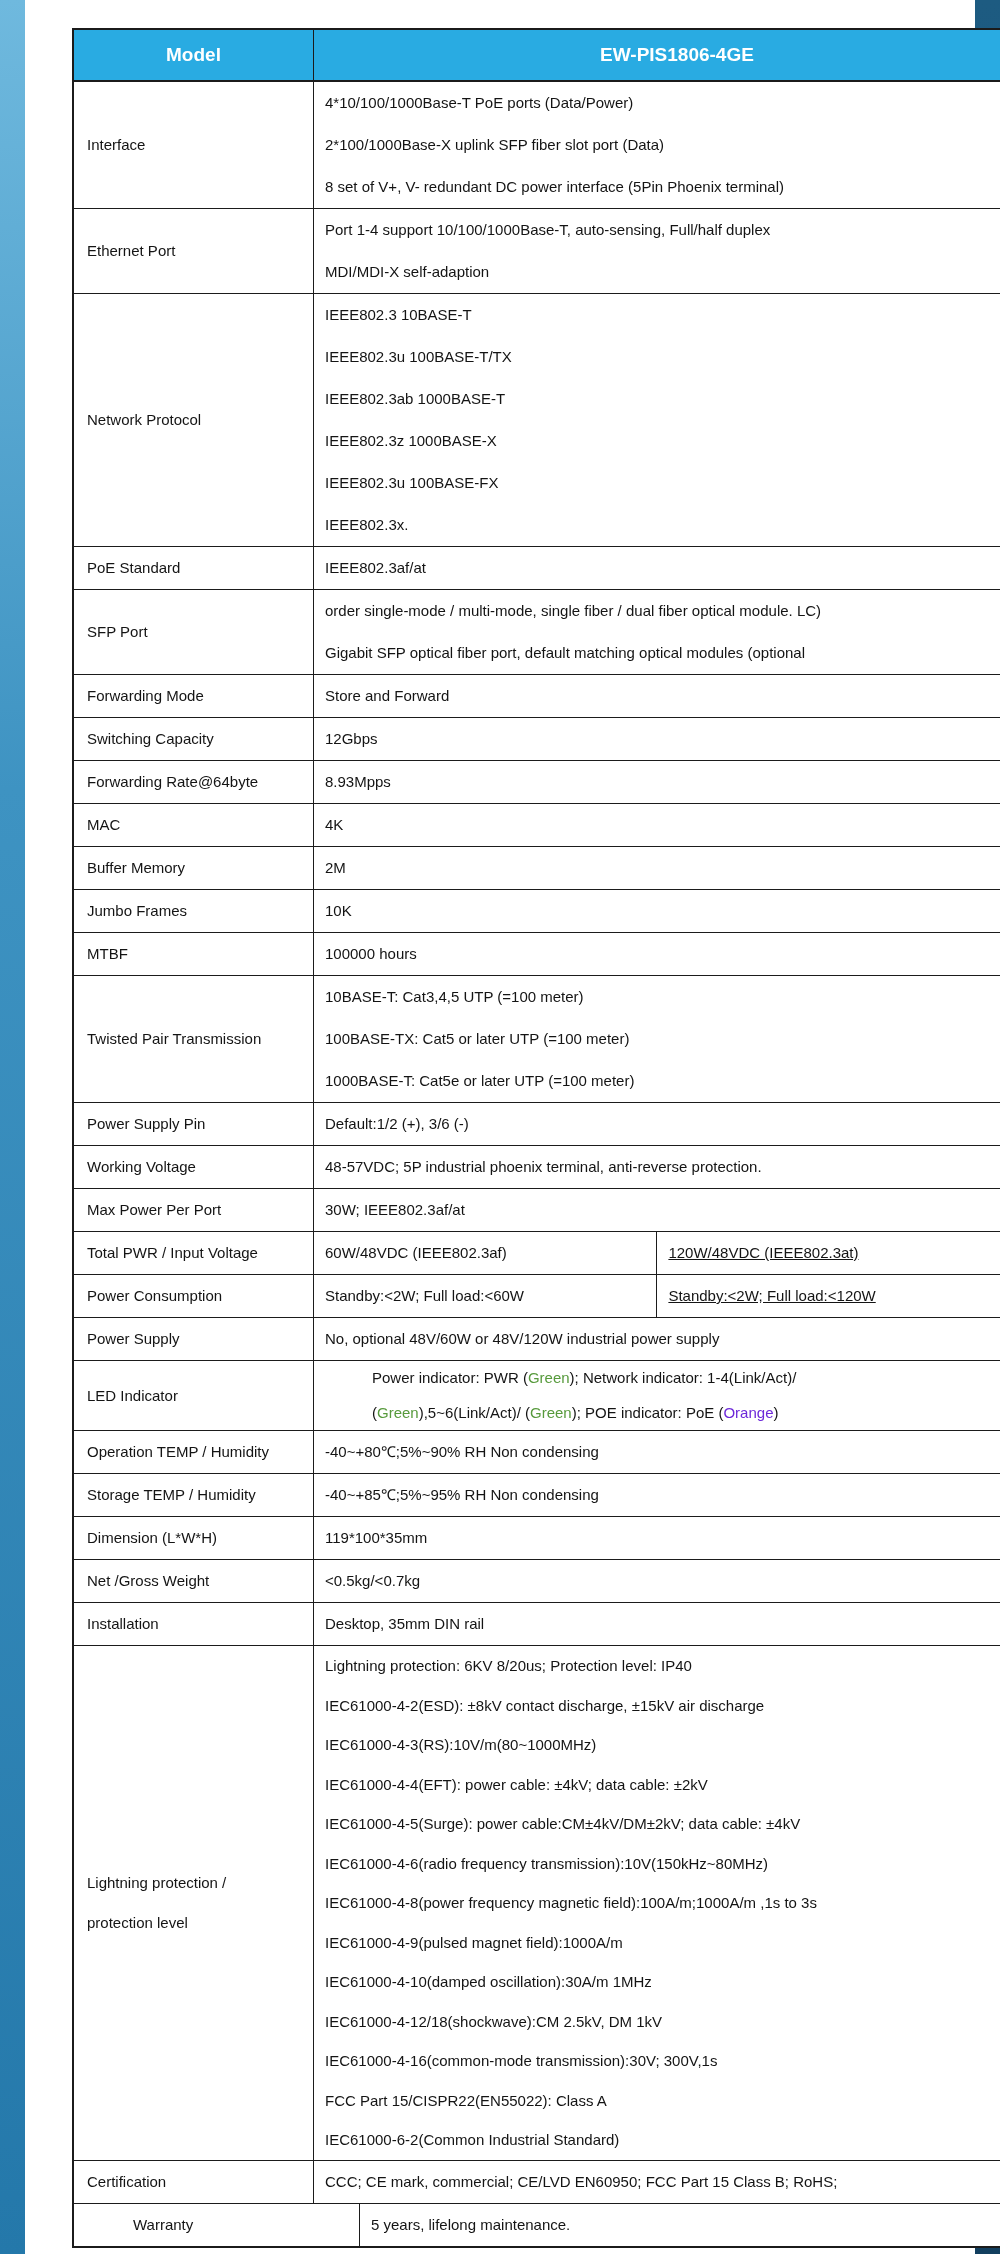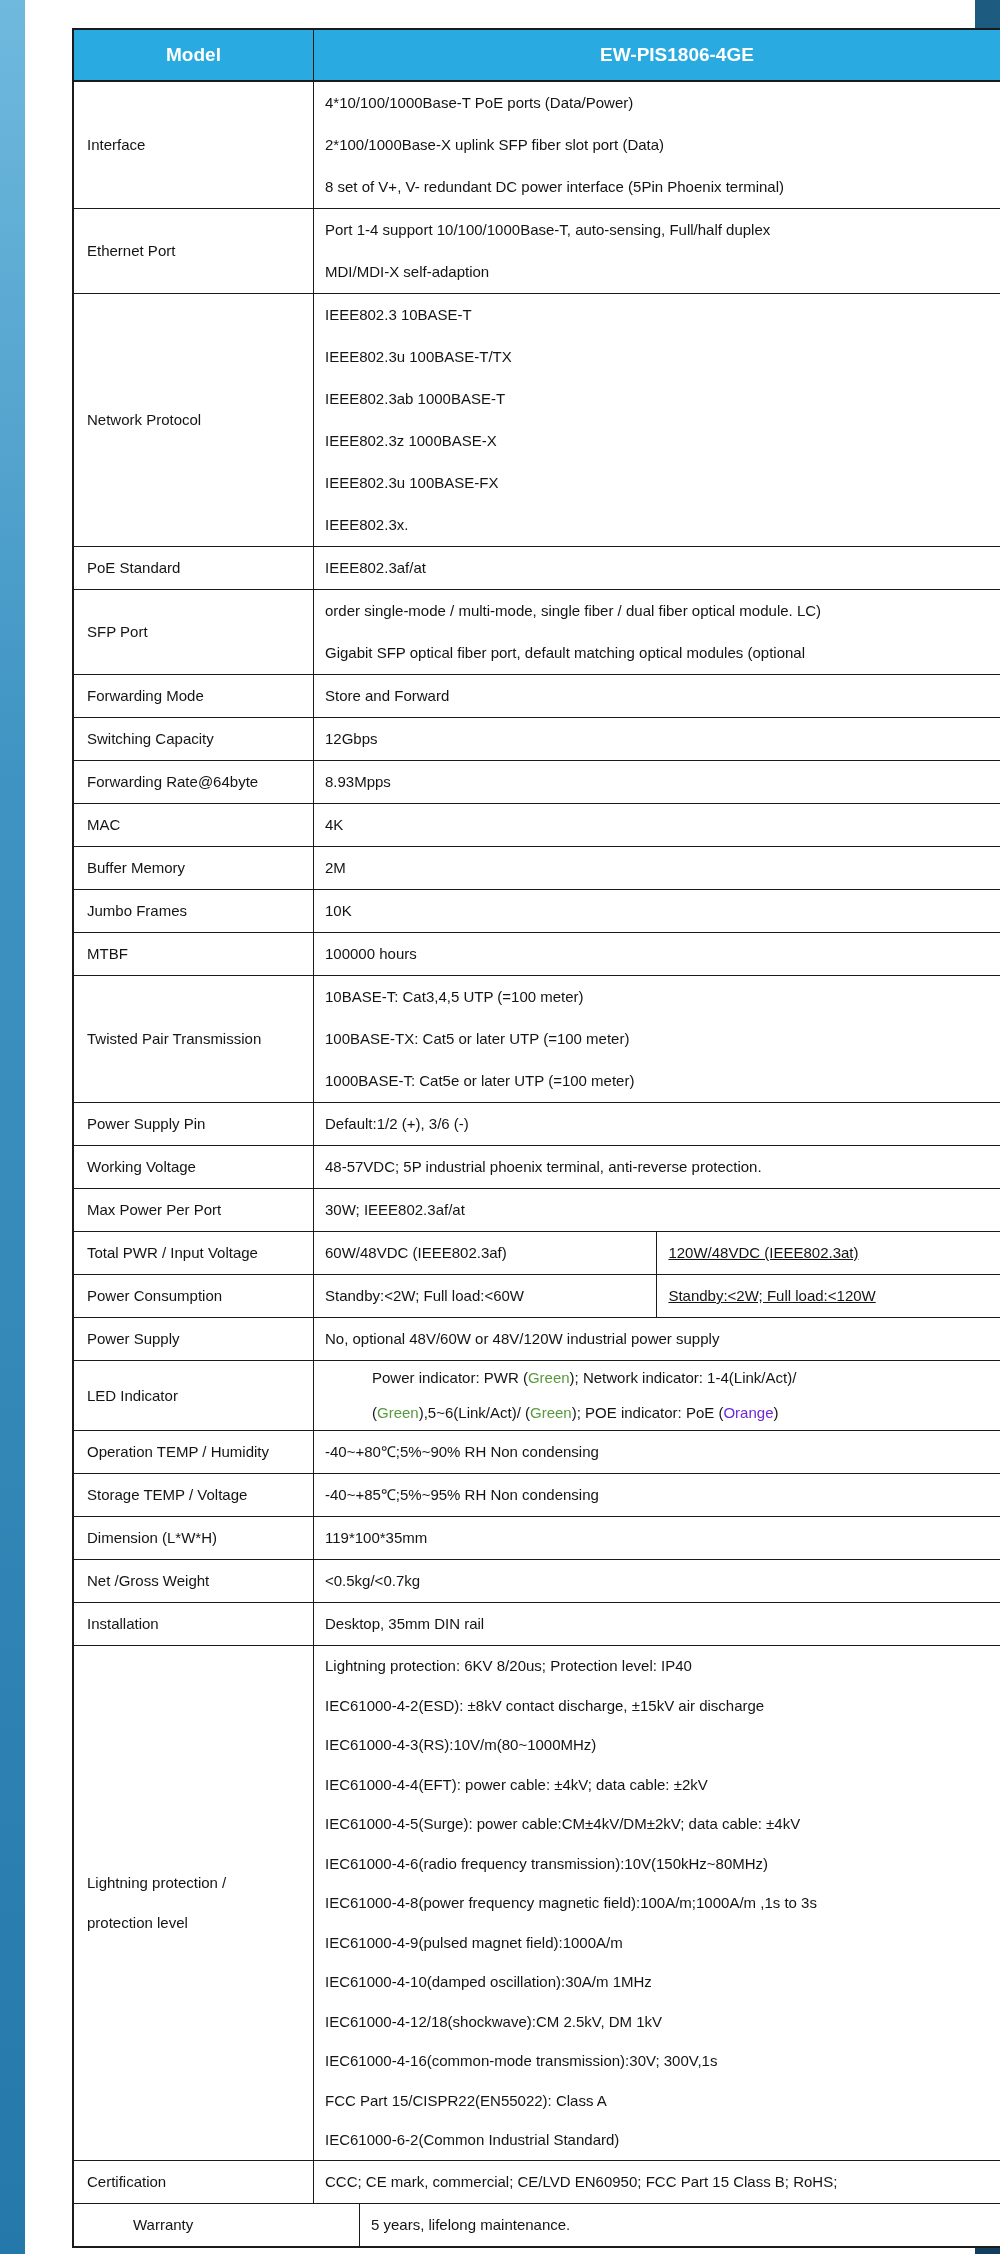--- a/index.html
+++ b/index.html
@@ -197,21 +197,21 @@
           <div class="ln"><span>(</span><span style="color: rgb(87, 154, 60);">Green</span><span>),5~6(Link/Act)/ (</span><span style="color: rgb(87, 154, 60);">Green</span><span>); POE indicator: PoE (</span><span style="color: #6d28d9;">Orange</span><span>)</span></div>
         </div>
       </div>
       <div class="row">
         <div class="label-cell">Operation TEMP / Humidity</div>
         <div class="value-cell">
           <div class="ln">-40~+80℃;5%~90% RH Non condensing</div>
         </div>
       </div>
       <div class="row">
-        <div class="label-cell">Storage TEMP / Voltage</div>
+        <div class="label-cell">Storage TEMP / Humidity</div>
         <div class="value-cell">
           <div class="ln">-40~+85℃;5%~95% RH Non condensing</div>
         </div>
       </div>
       <div class="row">
         <div class="label-cell">Dimension (L*W*H)</div>
         <div class="value-cell">
           <div class="ln">119*100*35mm</div>
         </div>
       </div>

